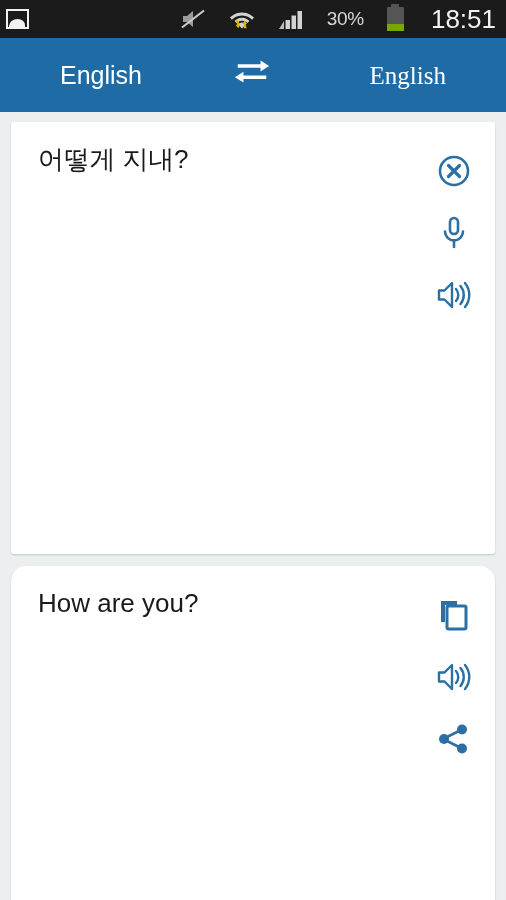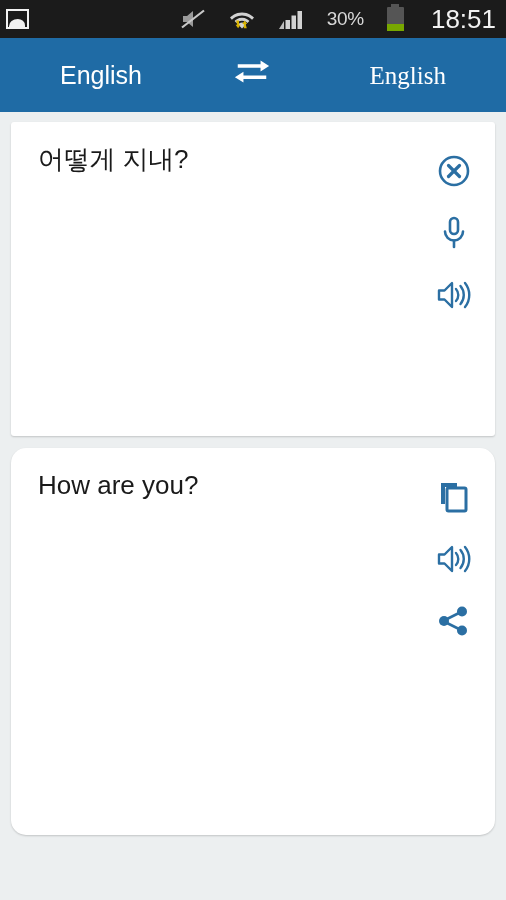--- a/index.html
+++ b/index.html
@@ -118,21 +118,21 @@
   .content {
     padding: 10px 11px 0 11px;
   }
   .card {
     background: #ffffff;
     border-radius: 3px;
     position: relative;
     box-shadow: 0 1px 2px rgba(0,0,0,0.18);
     margin-bottom: 12px;
   }
-  .card-source { height: 314px; }
+  .card-source { height: 432px; }
   .card-target { height: 387px; border-radius: 15px; }
 
   .card-text {
     position: absolute;
     left: 27px;
     top: 20px;
     right: 84px;
     font-size: 26px;
     color: #1a1a1a;
     line-height: 1.35;

